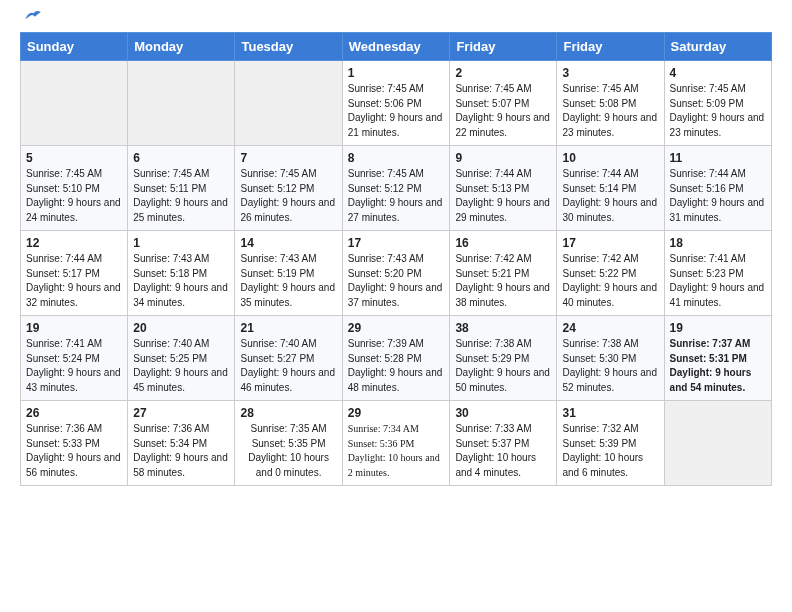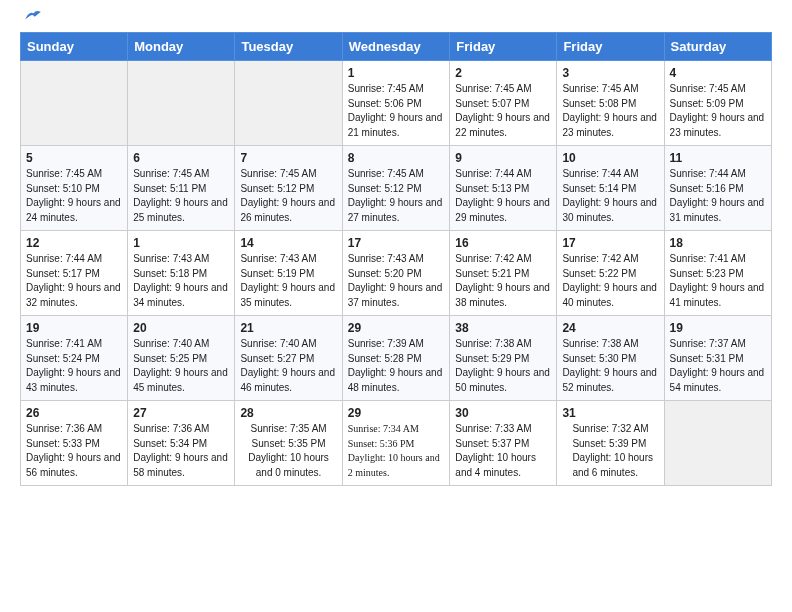--- a/index.html
+++ b/index.html
@@ -275,21 +275,21 @@
 Daylight: 9 hours and 50 minutes.</div>
         </td>
         <td>
           <span class="day-num">24</span>
           <div class="day-info" style="white-space: pre-line;">Sunrise: 7:38 AM
 Sunset: 5:30 PM
 Daylight: 9 hours and 52 minutes.</div>
         </td>
         <td>
           <span class="day-num">19</span>
-          <div class="day-info" style="white-space: pre-line;">Sunrise: 7:37 AM
+          <div class="day-info" style="white-space: pre-line; font-weight: bold;">Sunrise: 7:37 AM
 Sunset: 5:31 PM
 Daylight: 9 hours and 54 minutes.</div>
         </td>
       </tr>
       <tr>
         <td>
           <span class="day-num">26</span>
           <div class="day-info" style="white-space: pre-line;">Sunrise: 7:36 AM
 Sunset: 5:33 PM
 Daylight: 9 hours and 56 minutes.</div>
@@ -313,20 +313,20 @@
 Daylight: 10 hours and 2 minutes.</div>
         </td>
         <td>
           <span class="day-num">30</span>
           <div class="day-info" style="white-space: pre-line;">Sunrise: 7:33 AM
 Sunset: 5:37 PM
 Daylight: 10 hours and 4 minutes.</div>
         </td>
         <td>
           <span class="day-num">31</span>
-          <div class="day-info" style="white-space: pre-line; margin-left: 10px;">Sunrise: 7:32 AM
+          <div class="day-info" style="white-space: pre-line;">Sunrise: 7:32 AM
 Sunset: 5:39 PM
 Daylight: 10 hours and 6 minutes.</div>
         </td>
         <td class="empty-cell"></td>
       </tr>
     </tbody>
 </table>
 
 </body></html>

